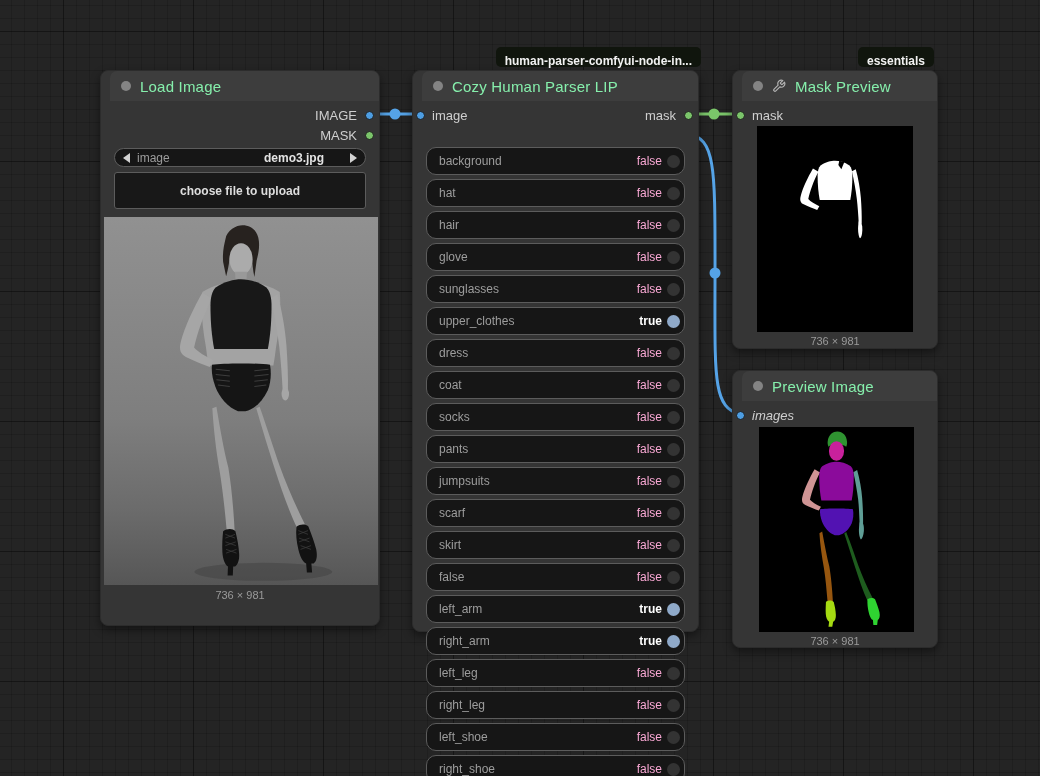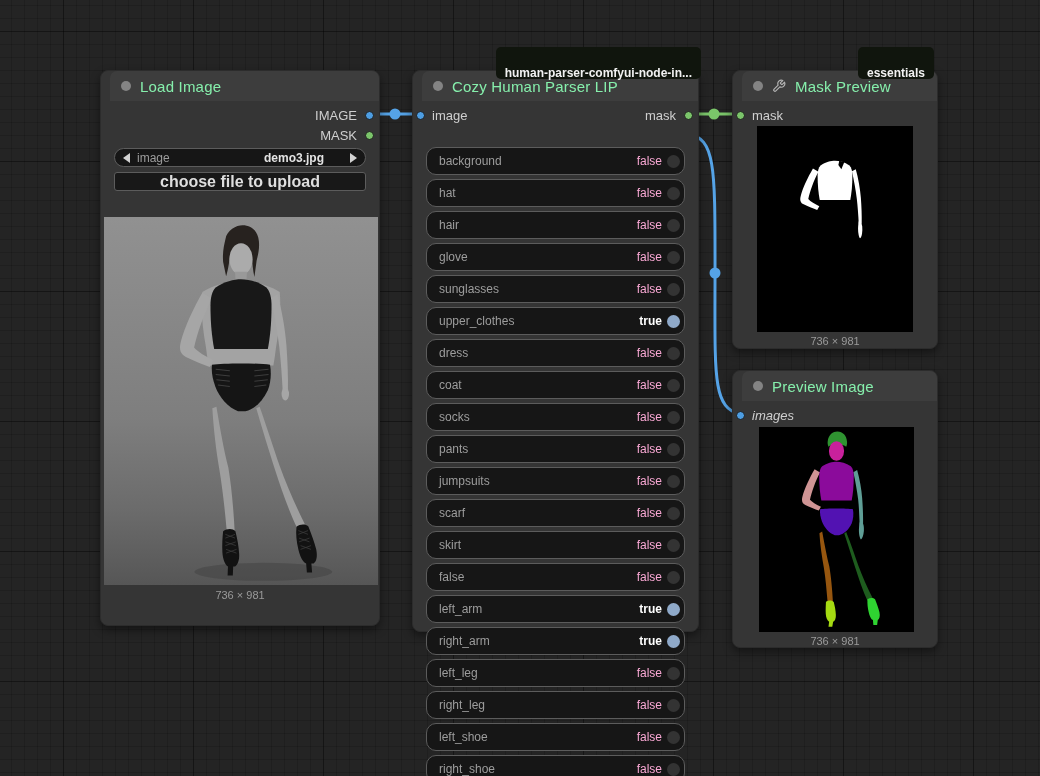--- a/index.html
+++ b/index.html
@@ -43,42 +43,42 @@
     position:absolute; left:13px; right:13px; height:19px; background:#161616;
     border:1px solid #5c5c5c; border-radius:10px; display:flex; align-items:center;
     padding:0 8px; font-size:12px; cursor:pointer;
   }
   .combo-label { color:#9d9d9d; margin-left:7px; flex:1; }
   .combo-value { color:#e3e3e3; font-weight:bold; margin-right:26px; }
   .arrow { width:0; height:0; border-top:5px solid transparent; border-bottom:5px solid transparent; }
   .arrow.left  { border-right:7px solid #d2d2d2; }
   .arrow.right { border-left:7px solid #d2d2d2; }
   .upload-btn {
-    position:absolute; left:13px; right:13px; height:19px; background:#181818;
+    position:absolute; left:13px; right:13px; height:37px; background:#181818;
     border:1px solid #5c5c5c; border-radius:3px; color:#dedede; font-weight:bold;
-    font-size:16px; font-family:"Liberation Sans",sans-serif; cursor:pointer;
+    font-size:12px; font-family:"Liberation Sans",sans-serif; cursor:pointer;
   }
   .img-box { position:absolute; background:#000; overflow:hidden; }
   .img-box svg { display:block; }
   .caption { position:absolute; left:0; right:0; text-align:center; font-size:11px; color:#9a9a9a; }
   
   .widget-list { position:absolute; left:13px; right:13px; }
   .toggle-row {
     height:28px; margin-bottom:4px; background:#161616; border:1px solid #5c5c5c;
     border-radius:10px; display:flex; align-items:center; padding:0 4px 0 12px;
     font-size:12px; cursor:pointer;
   }
   .t-label { color:#9d9d9d; flex:1; }
   .t-value { color:#f9a8d4; margin-right:5px; }
   .t-dot { width:13px; height:13px; border-radius:50%; background:var(--toggle-off); flex:0 0 auto; }
   .toggle-row.on .t-value { color:#ffffff; font-weight:bold; }
   .toggle-row.on .t-dot { background:var(--toggle-on); }
   
   .badge {
-    position:absolute; z-index:3; height:20px; line-height:20px; padding:16px 9px;
+    position:absolute; z-index:3; height:20px; line-height:20px; padding:4px 9px;
     background:var(--badge-bg); color:#f2f2f2; font-size:12px; font-weight:bold;
     border-radius:5px; white-space:nowrap;
   }
 </style>
 </head>
 <body>
 
 <div id="canvas">
 
   <svg id="links" width="1040" height="776">

